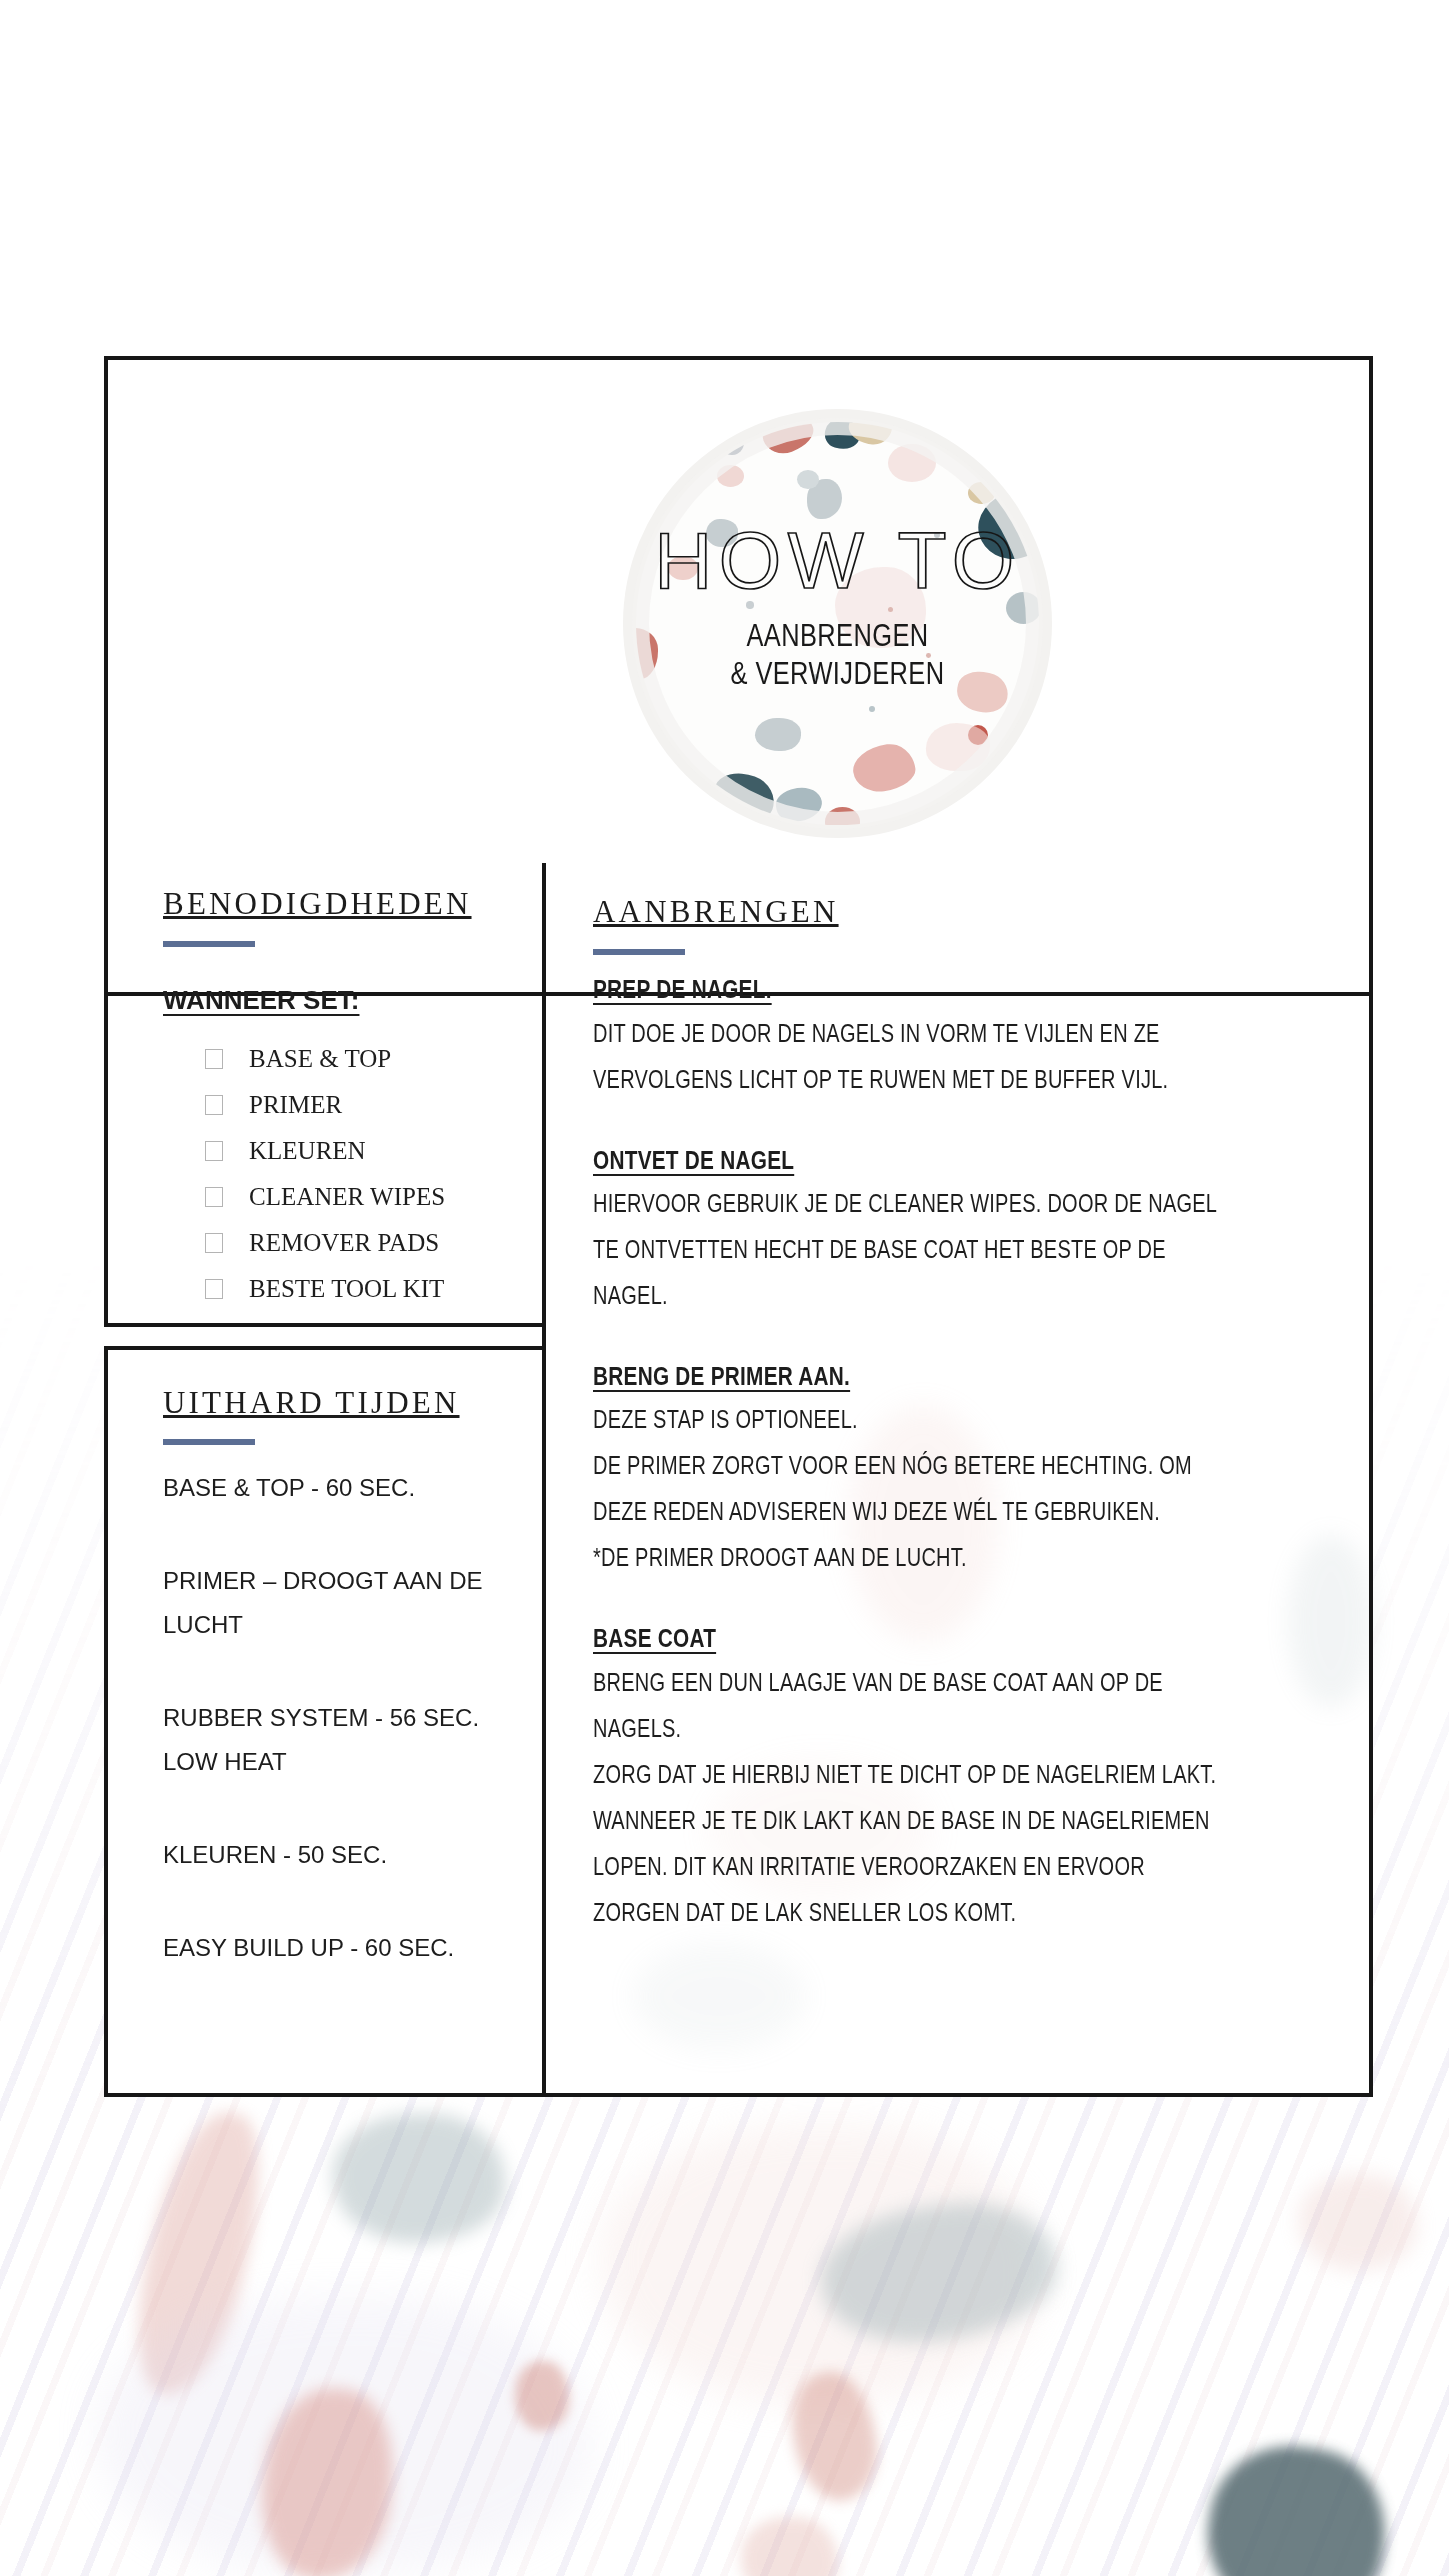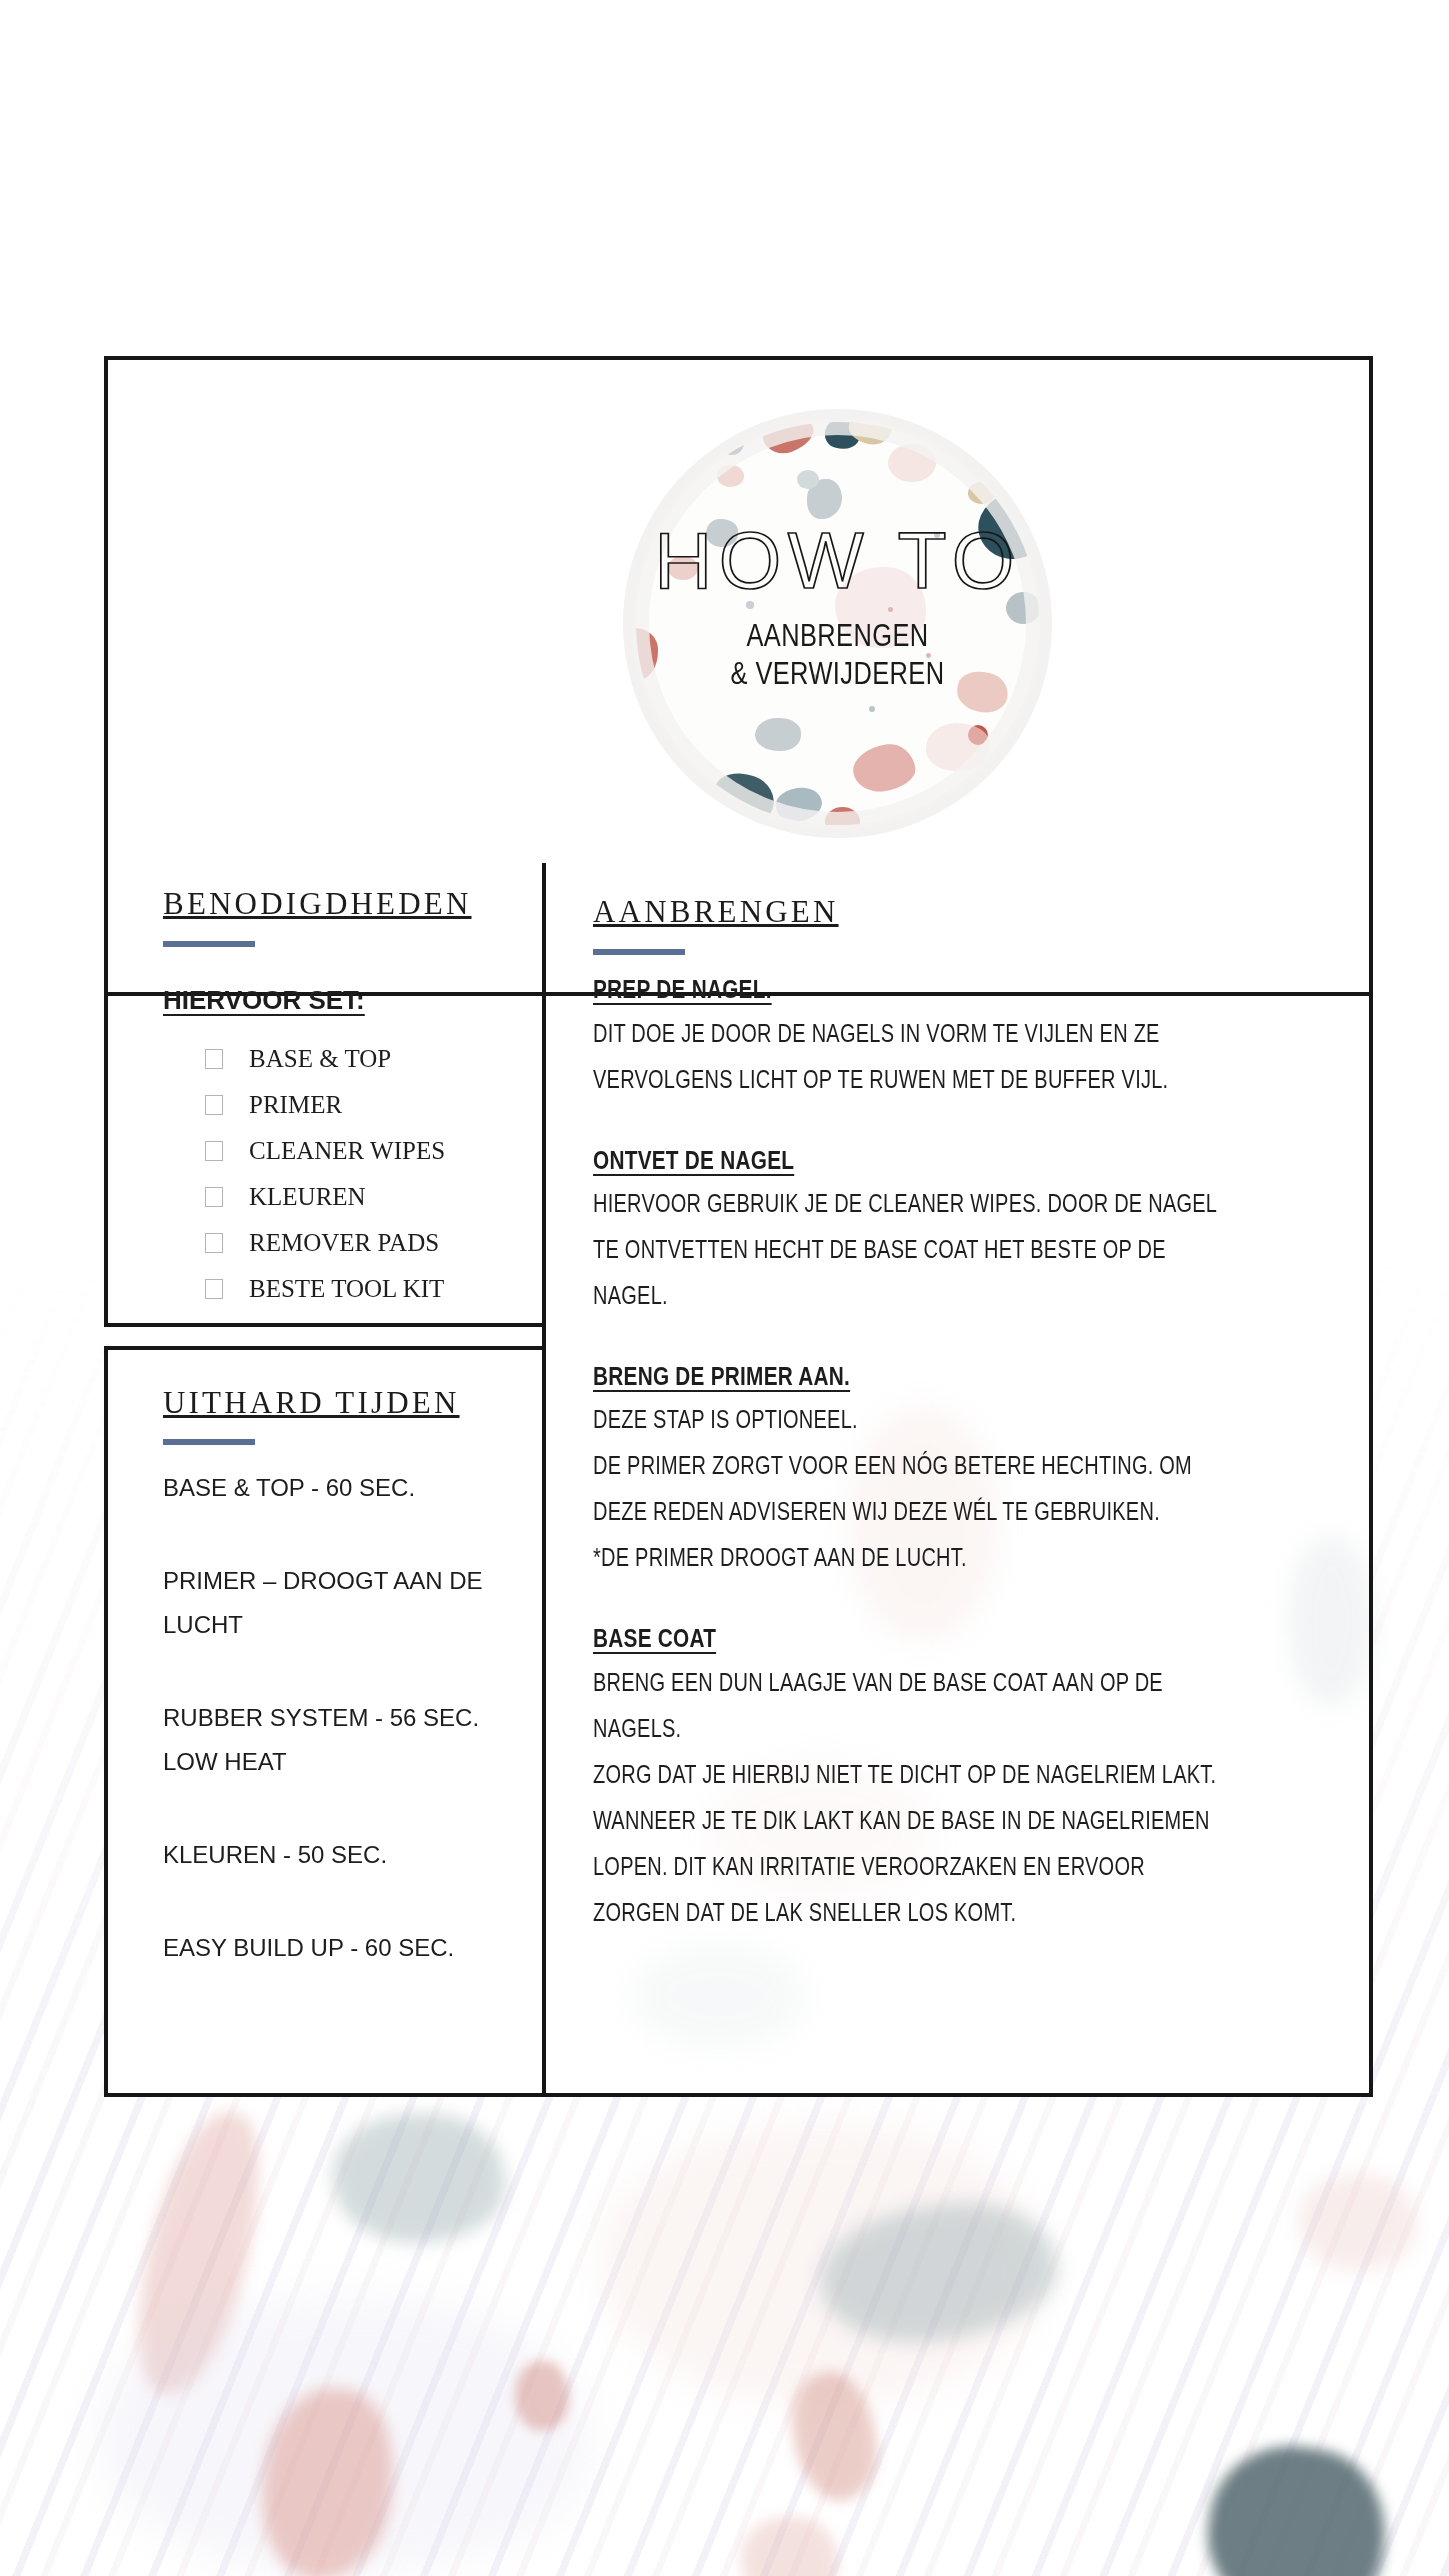--- a/index.html
+++ b/index.html
@@ -133,37 +133,37 @@
           <div>&amp; VERWIJDEREN</div>
         </div>
       </div>
     </div>
   </div>
 
   <div class="box" id="box-benodig">
     <div class="benodig-content">
       <div class="serif-h">BENODIGDHEDEN</div>
       <div class="accent-line" style="margin-top:19.3px;"></div>
-      <div class="starters">HIERVOOR SET:</div>
+      <div class="starters">WANNEER SET:</div>
       <ul class="check-list">
         <li>
             <span class="checkbox"></span>
             <span>BASE &amp; TOP</span>
           </li>
         <li>
             <span class="checkbox"></span>
             <span>PRIMER</span>
           </li>
         <li>
             <span class="checkbox"></span>
+            <span>KLEUREN</span>
+          </li>
+        <li>
+            <span class="checkbox"></span>
             <span>CLEANER WIPES</span>
-          </li>
-        <li>
-            <span class="checkbox"></span>
-            <span>KLEUREN</span>
           </li>
         <li>
             <span class="checkbox"></span>
             <span>REMOVER PADS</span>
           </li>
         <li>
             <span class="checkbox"></span>
             <span>BESTE TOOL KIT</span>
           </li>
       </ul>

